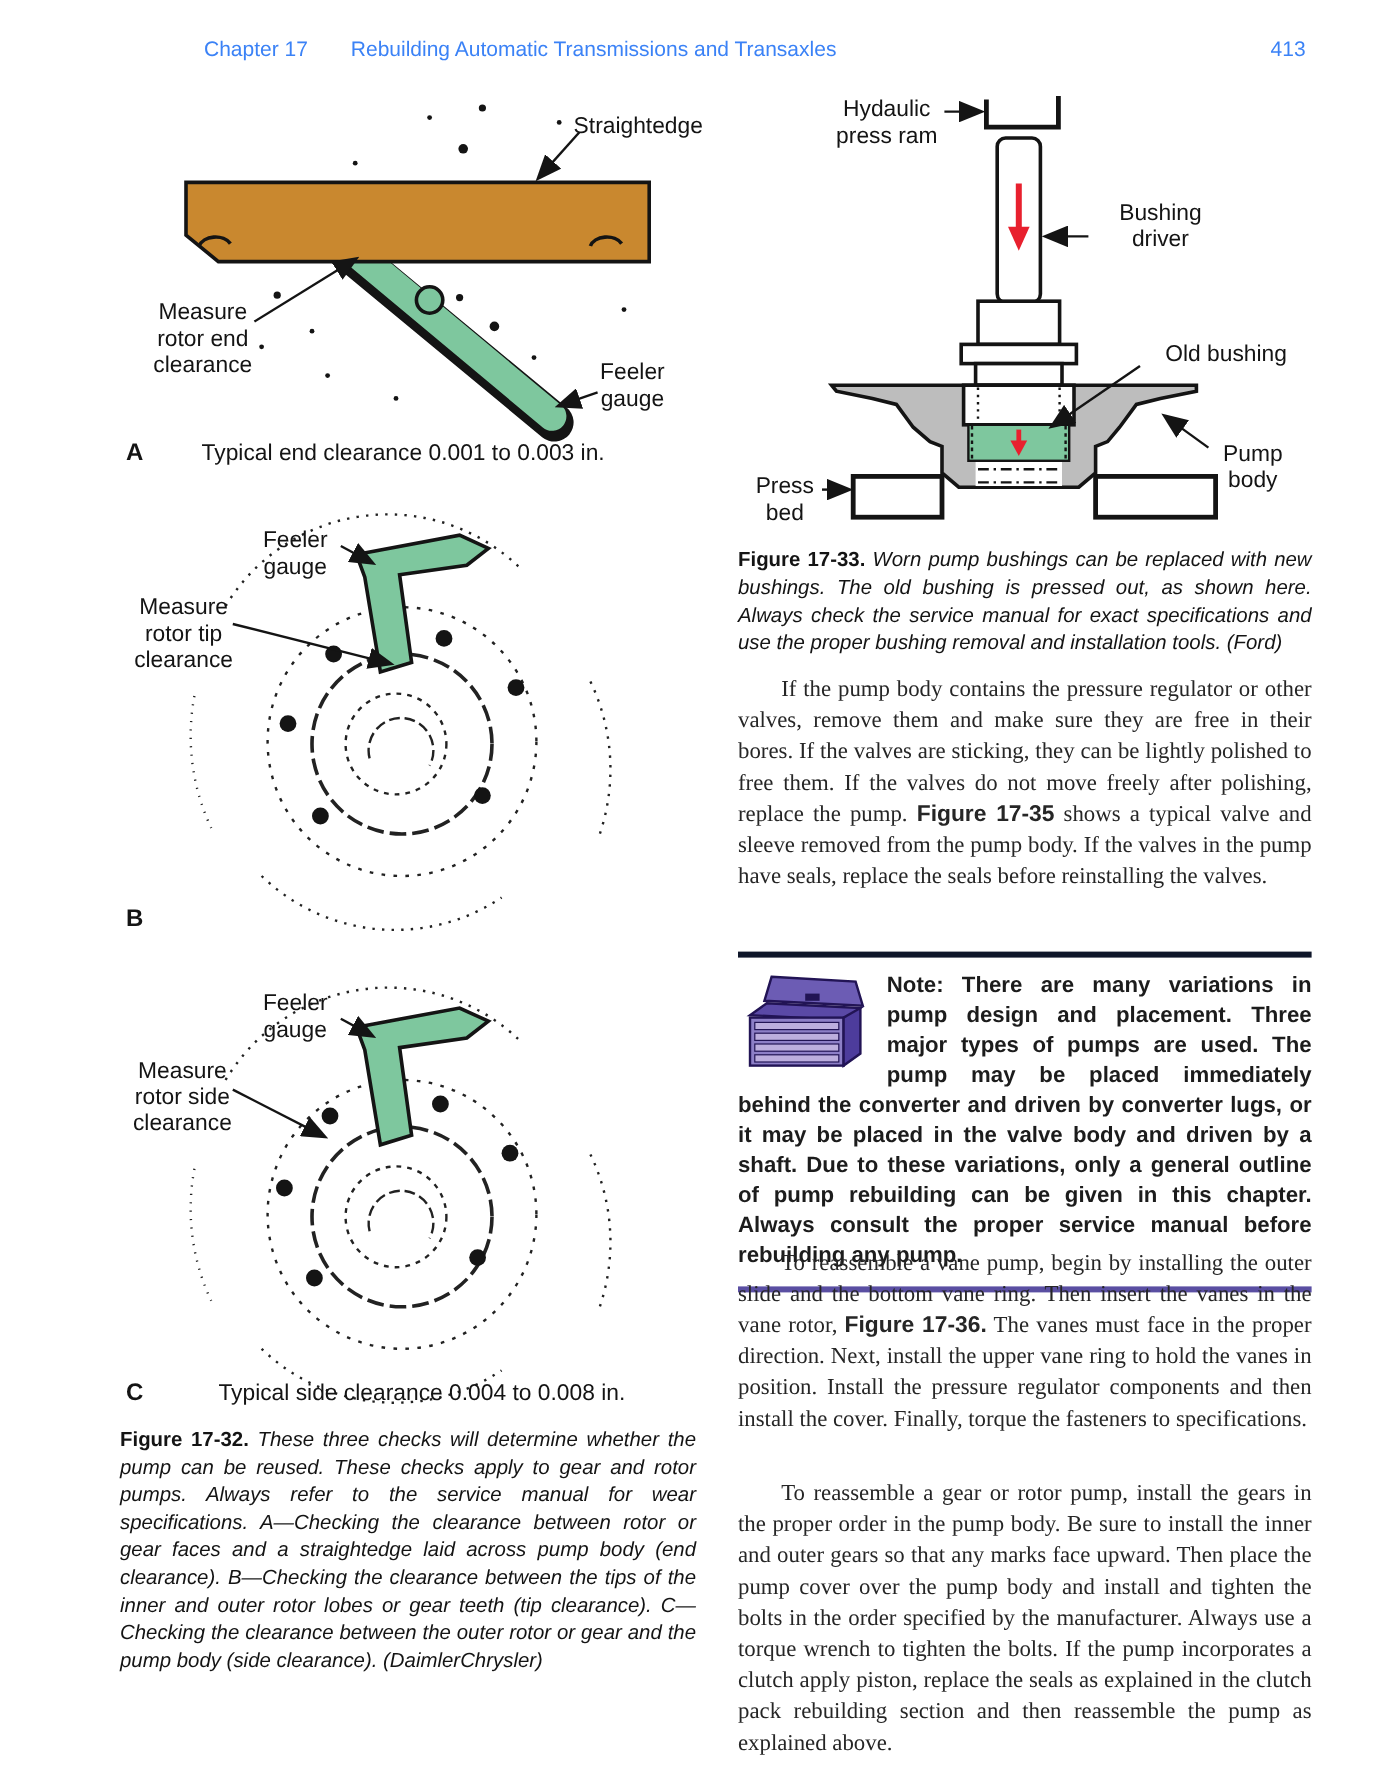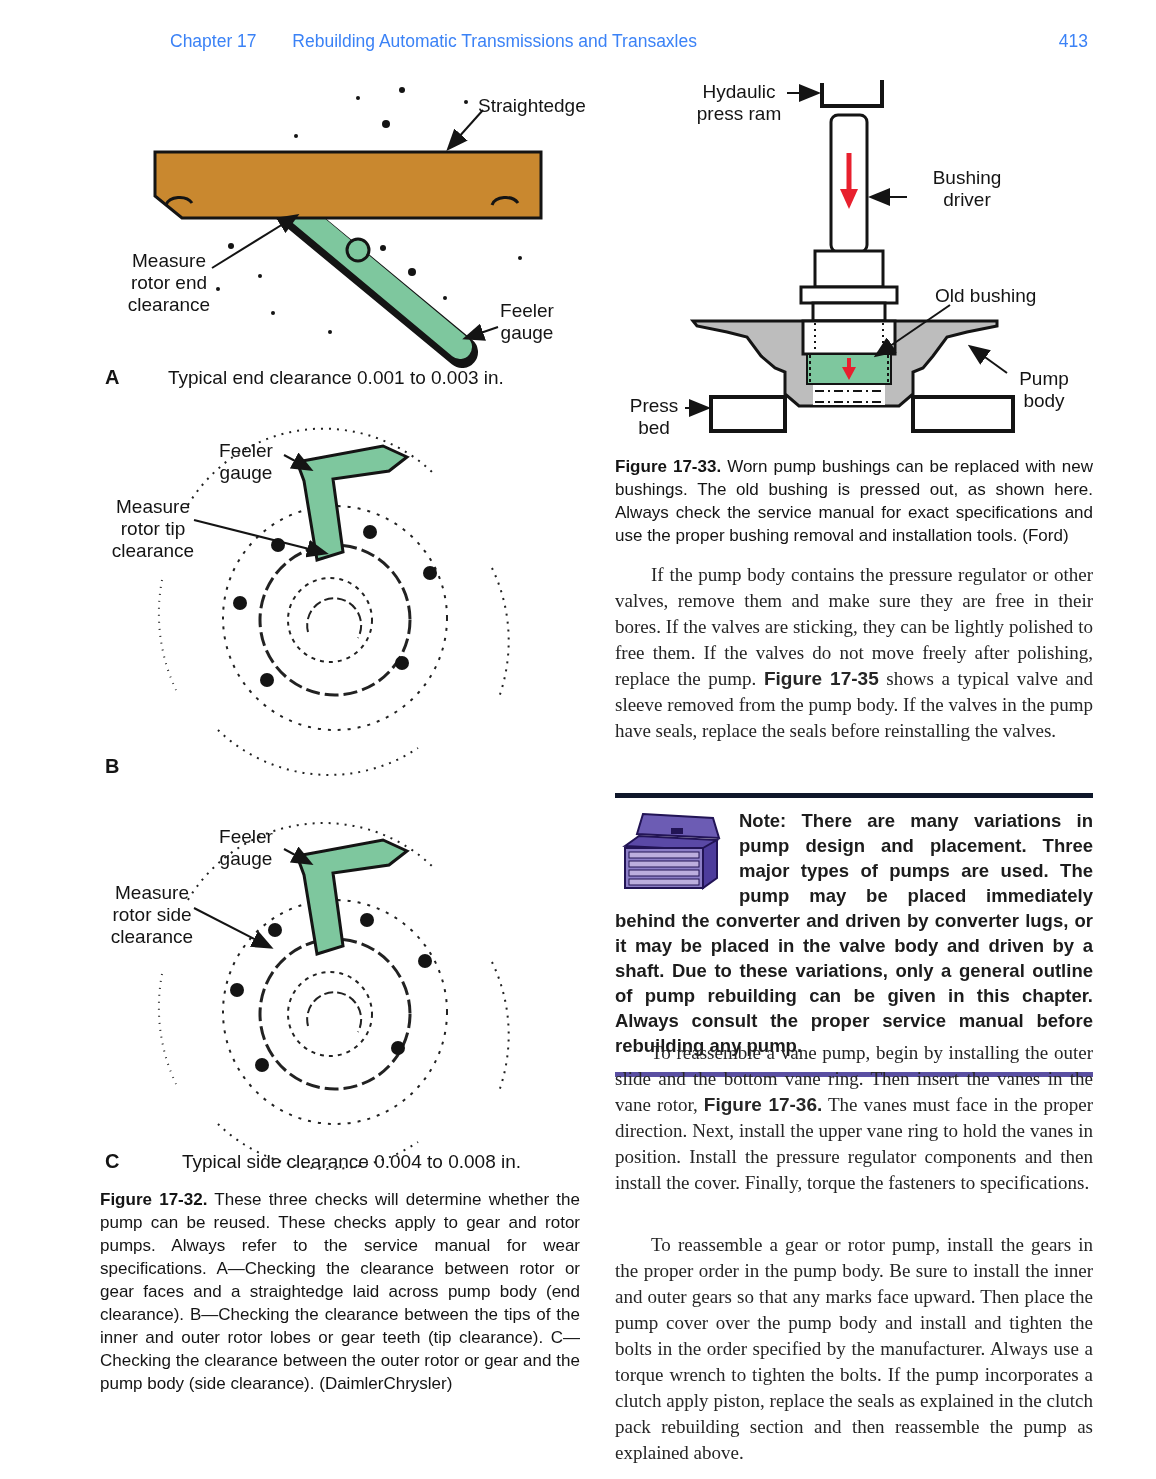--- a/index.html
+++ b/index.html
@@ -7,21 +7,21 @@
         font-family:"Liberation Sans",sans-serif;color:#111;}
   .abs{position:absolute;}
   .hdr{position:absolute;top:31px;font-weight:normal;font-size:17.5px;color:#3b82f6;}
   .fig-label{position:absolute;font-size:19px;line-height:22px;color:#141414;white-space:pre-line;}
   .tc{text-align:center;}
   .panel{position:absolute;}
   .panel-letter{position:absolute;font-weight:bold;font-size:20px;color:#141414;}
   .panel-caption{position:absolute;font-size:19px;color:#141414;}
   .fig-caption{position:absolute;font-size:17px;line-height:23px;text-align:justify;color:#141414;}
   .fc-label{font-weight:bold;font-style:normal;}
-  .fc-text{}
+  .fc-text{font-style:italic;}
   .body-p{position:absolute;width:478px;font-family:"Liberation Serif",serif;font-size:19px;
           line-height:26px;text-align:justify;color:#262626;text-indent:36px;}
   .body-p b{font-family:Liberation Sans, sans-serif;}
   .note-box{position:absolute;left:615px;top:793px;width:478px;
             border-top:5px solid #0f172a;border-bottom:5px solid #5a4fa2;
             padding:10px 0 14px 0;box-sizing:border-box;}
   .note-text{font-weight:bold;font-size:18.5px;line-height:25px;text-align:justify;color:#1c1c1c;}
   .note-icon{float:left;width:112px;height:80px;margin:2px 12px 2px 0;}
 </style>
 </head>
@@ -198,21 +198,21 @@
       <line x1="172" y1="18" x2="202" y2="18" stroke="#141414" stroke-width="2" marker-end="url(#ahD)"></line>
       <line x1="292" y1="122" x2="257" y2="122" stroke="#141414" stroke-width="2" marker-end="url(#ahD)"></line>
       <line x1="335" y1="230" x2="262" y2="280" stroke="#141414" stroke-width="2" marker-end="url(#ahD)"></line>
       <line x1="392" y1="298" x2="356" y2="272" stroke="#141414" stroke-width="2" marker-end="url(#ahD)"></line>
       <line x1="70" y1="333" x2="92" y2="333" stroke="#141414" stroke-width="2" marker-end="url(#ahD)"></line>
     </svg>
     <div class="fig-label tc" style="left:78px;top:6px;width:92px;">Hydaulic
 press ram</div>
     <div class="fig-label tc" style="left:296px;top:92px;width:112px;">Bushing
 driver</div>
-    <div class="fig-label" style="left:320px;top:210px;width:130px;">Old bushing</div>
+    <div class="fig-label" style="left:356px;top:210px;width:130px;">Old bushing</div>
     <div class="fig-label tc" style="left:386px;top:293px;width:86px;">Pump
 body</div>
     <div class="fig-label tc" style="left:10px;top:320px;width:58px;">Press
 bed</div>
   </div>
 
   <div class="fig-caption" style="left:615px;top:455px;width:478px;">
     <span class="fc-label">Figure 17-33.</span><span class="fc-text"> Worn pump bushings can be replaced with new bushings. The old bushing is pressed out, as shown here. Always check the service manual for exact specifications and use the proper bushing removal and installation tools. (Ford)</span>
   </div>
 

